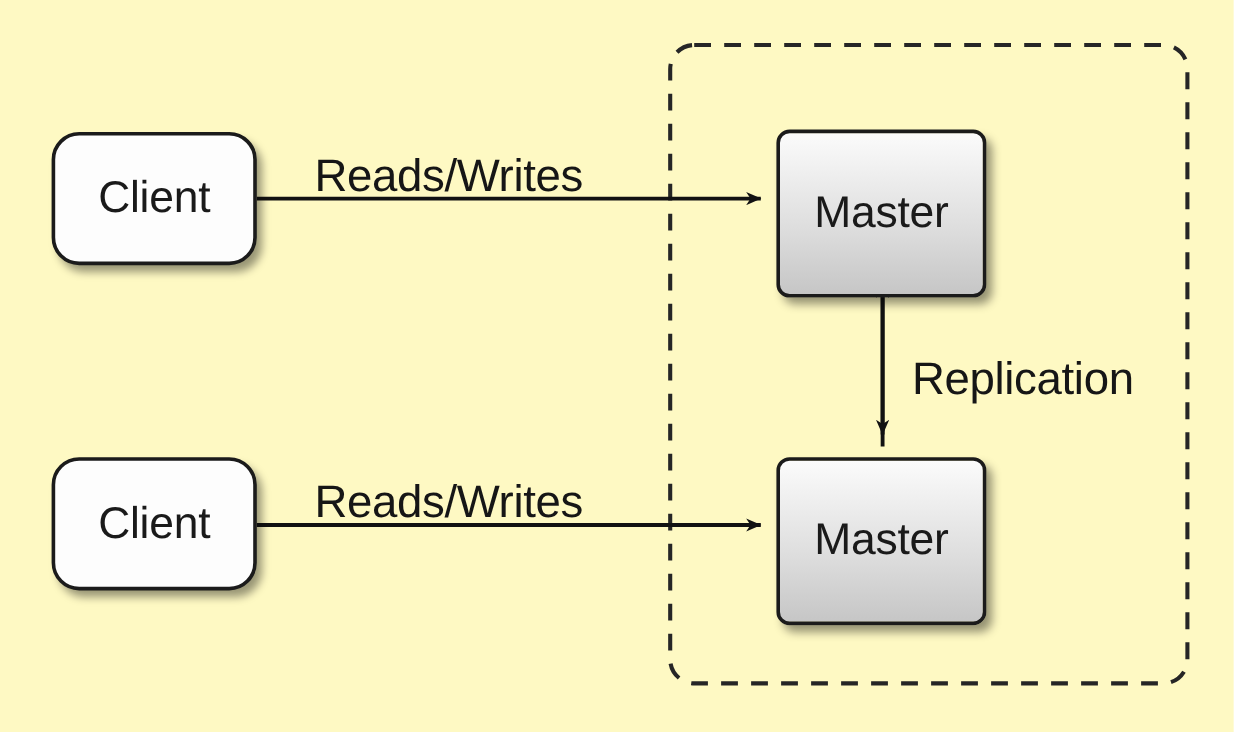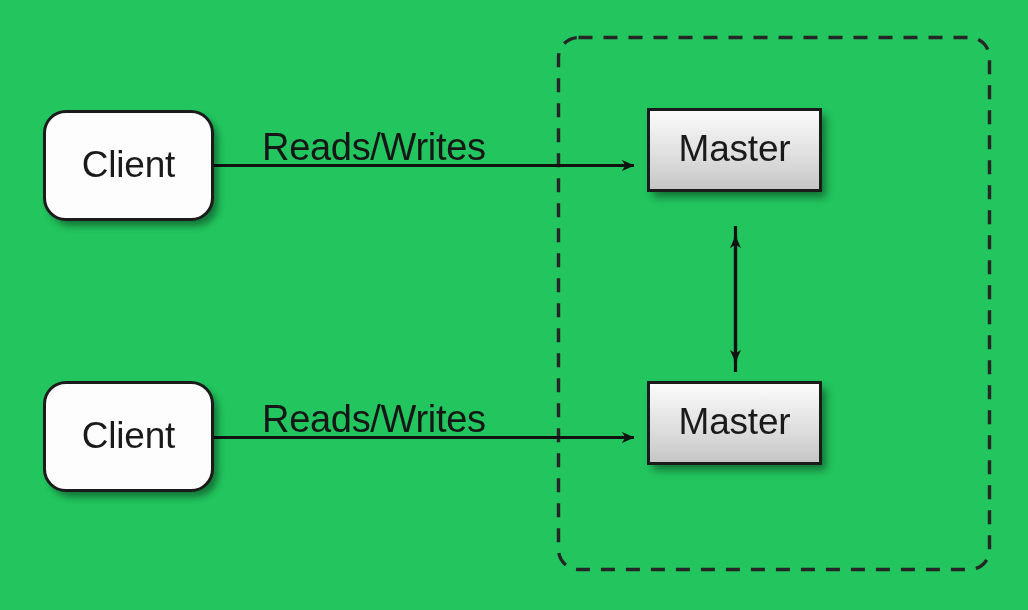--- a/index.html
+++ b/index.html
@@ -10,21 +10,21 @@
   body {
     width: 1028px;
     height: 610px;
     font-family: "Liberation Sans", sans-serif;
     overflow: hidden;
   }
   #canvas {
     position: relative;
     width: 1028px;
     height: 610px;
-    background: #22c55e;
+    background: #fef9c3;
     text-decoration: underline;
   }
   #vector-layer {
     position: absolute;
     left: 0;
     top: 0;
     width: 1028px;
     height: 610px;
   }
 
@@ -45,23 +45,23 @@
     border-radius: 23px;
     background: #fdfdfd;
     box-shadow: 5px 6px 7px -1px rgba(0,0,0,0.40);
     font-size: 37px;
     letter-spacing: -0.2px;
   }
   .client-node .node-label { padding-bottom: 2px; }
 
   .master-node {
     width: 175px;
-    height: 84px;
+    height: 140px;
     border: 3px solid #1b1b1b;
-    border-radius: 0;
+    border-radius: 11px;
     background: linear-gradient(to bottom, #fbfbfb 0%, #f0f0f0 22%, #dedede 58%, #c6c6c6 100%);
     box-shadow: 5px 6px 8px -1px rgba(0,0,0,0.42);
     font-size: 37px;
     letter-spacing: -0.2px;
   }
   .master-node .node-label { padding-bottom: 2px; }
 
   #client-top  { left: 43px;  top: 110px; }
   #client-bot  { left: 43px;  top: 381px; }
   #master-top  { left: 647px; top: 108px; }
@@ -123,14 +123,15 @@
   </div>
 
   <div id="master-bot" class="node master-node">
     <span class="node-label">Master</span>
   </div>
 
   <div id="label-rw-top" class="edge-label">Reads/Writes</div>
 
   <div id="label-rw-bot" class="edge-label">Reads/Writes</div>
 
+  <div id="label-repl" class="edge-label">Replication</div>
 
 </div>
 
 </body></html>

